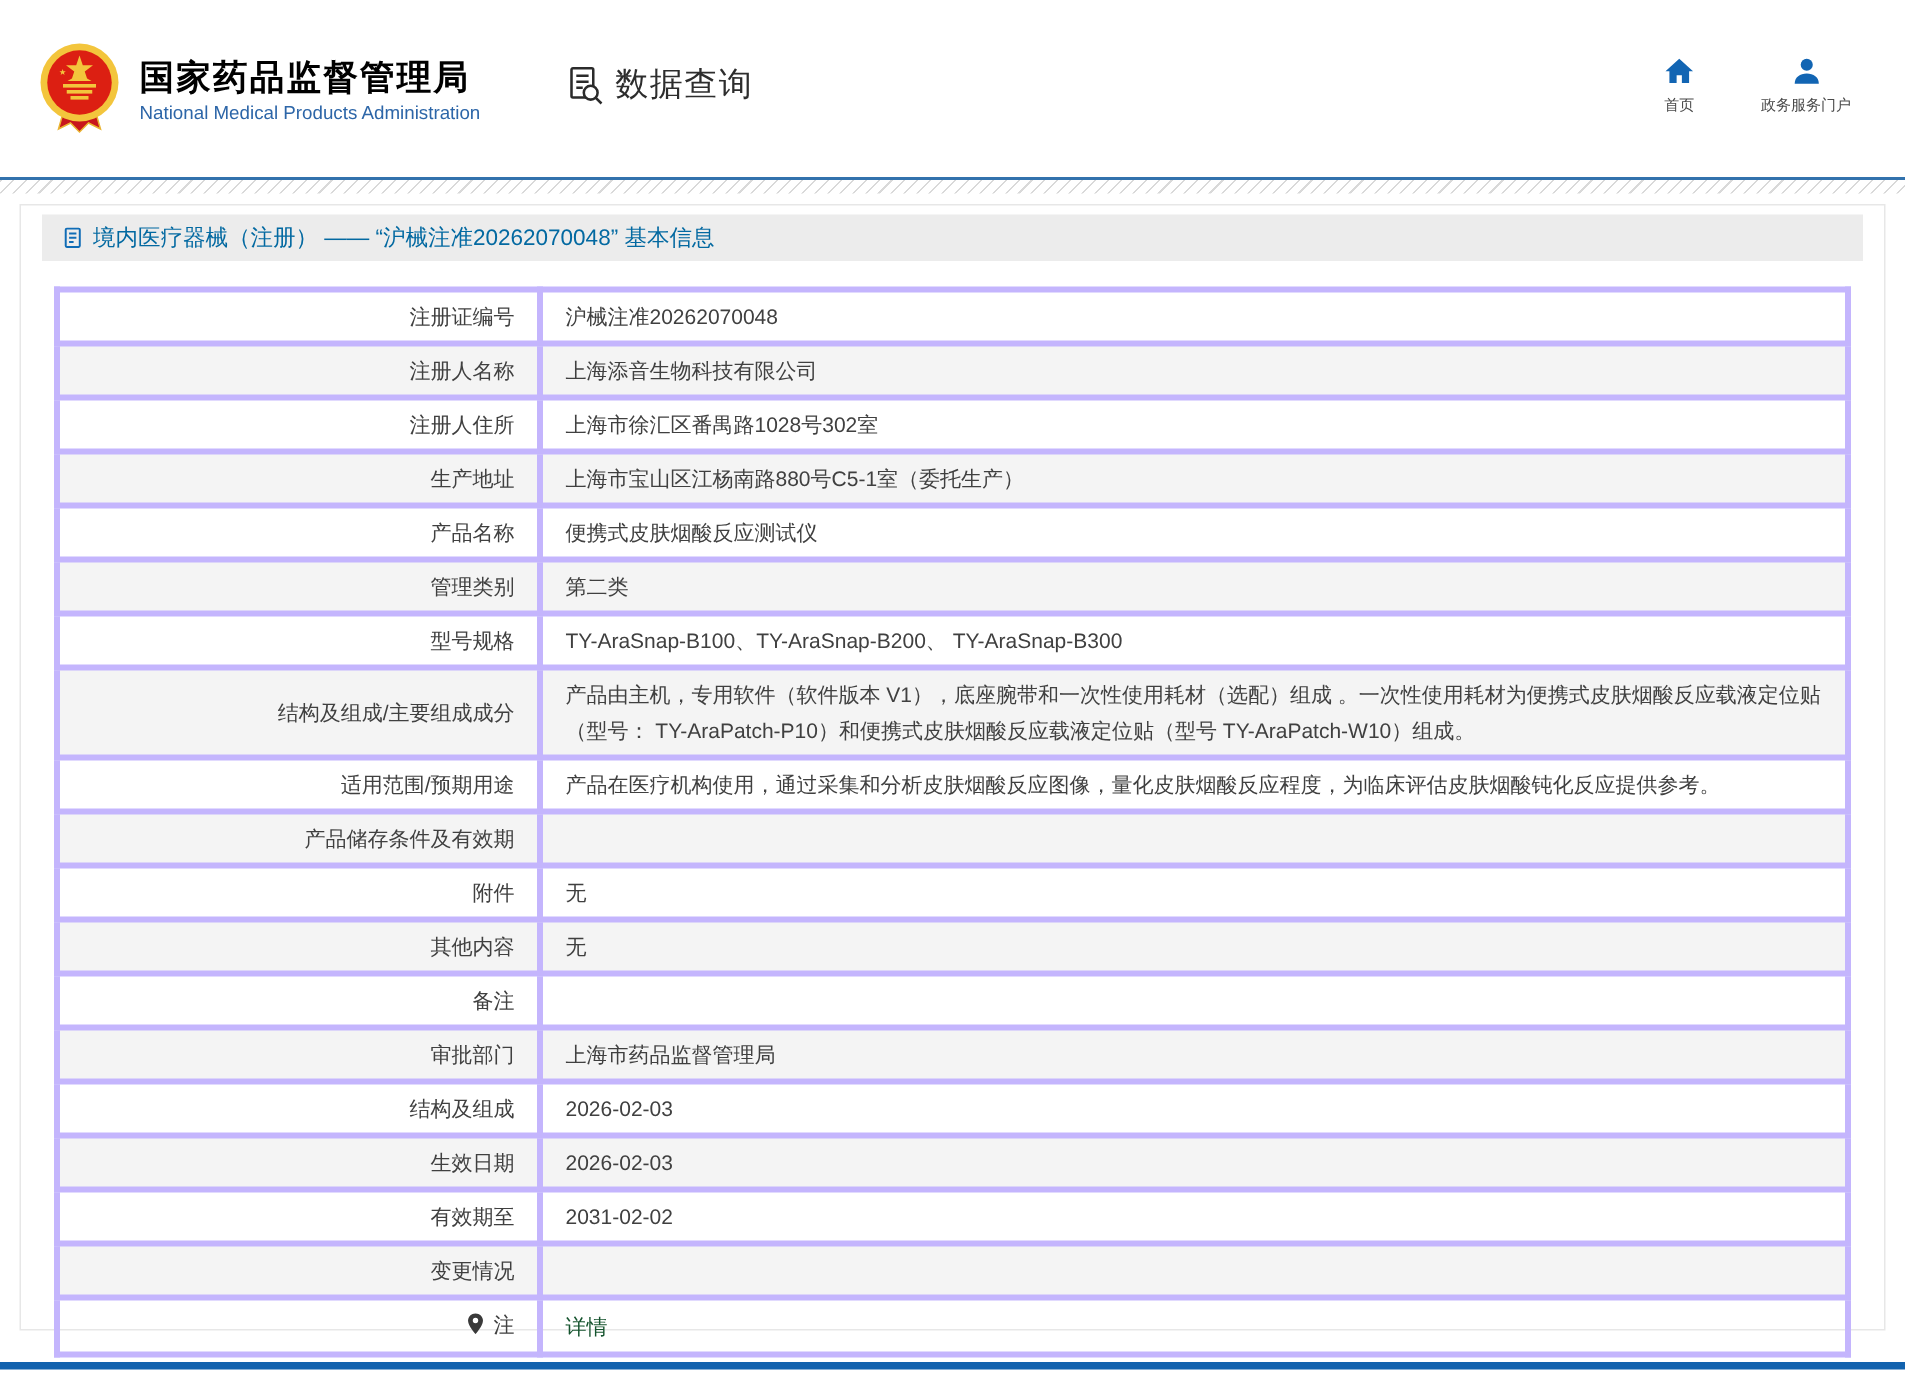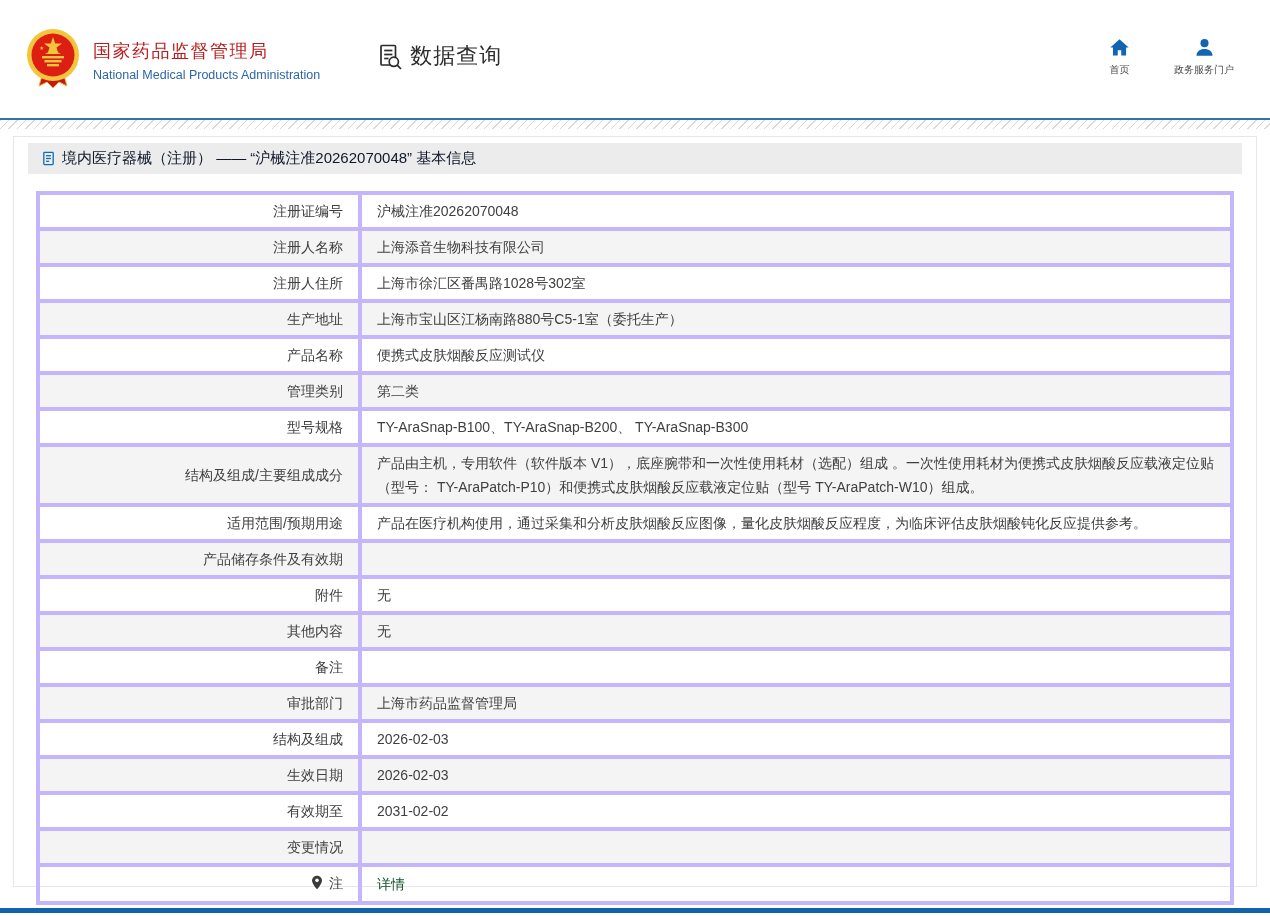--- a/index.html
+++ b/index.html
@@ -15,23 +15,23 @@
   .header {
     height: 118px;
     display: flex;
     align-items: center;
     padding: 0 36px 0 25px;
     background: #fff;
   }
   .logo-block { display: flex; align-items: center; gap: 12px; }
   .emblem { width: 56px; height: 62px; flex: 0 0 auto; }
   .org-title-cn {
-    font-size: 18px;
-    font-weight: normal;
-    color: #b91c1c;
+    font-size: 23px;
+    font-weight: bold;
+    color: #000000;
     letter-spacing: 1.5px;
     line-height: 30px;
   }
   .org-title-en {
     font-size: 12.5px;
     color: #2d66a8;
     margin-top: 2px;
   }
   .query-block { display: flex; align-items: center; gap: 7px; margin-left: 56px; margin-top: -6px; }
   .query-label { font-size: 22px; color: #2d2d2d; letter-spacing: 1px; }
@@ -60,21 +60,21 @@
   }
   .panel-title-bar {
     height: 31px;
     background: #ececec;
     display: flex;
     align-items: center;
     gap: 6px;
     padding: 0 13px;
   }
   .panel-title-bar svg { width: 15px; height: 15px; flex: 0 0 auto; }
-  .panel-title-text { font-size: 15px; color: #0f172a; }
+  .panel-title-text { font-size: 15px; color: #0369a1; }
 
   
   table.info {
     border-collapse: collapse;
     width: 1198px;
     margin: 17px 8px 0;
     table-layout: fixed;
   }
   table.info td {
     border: 4px solid #c4b5fd;

